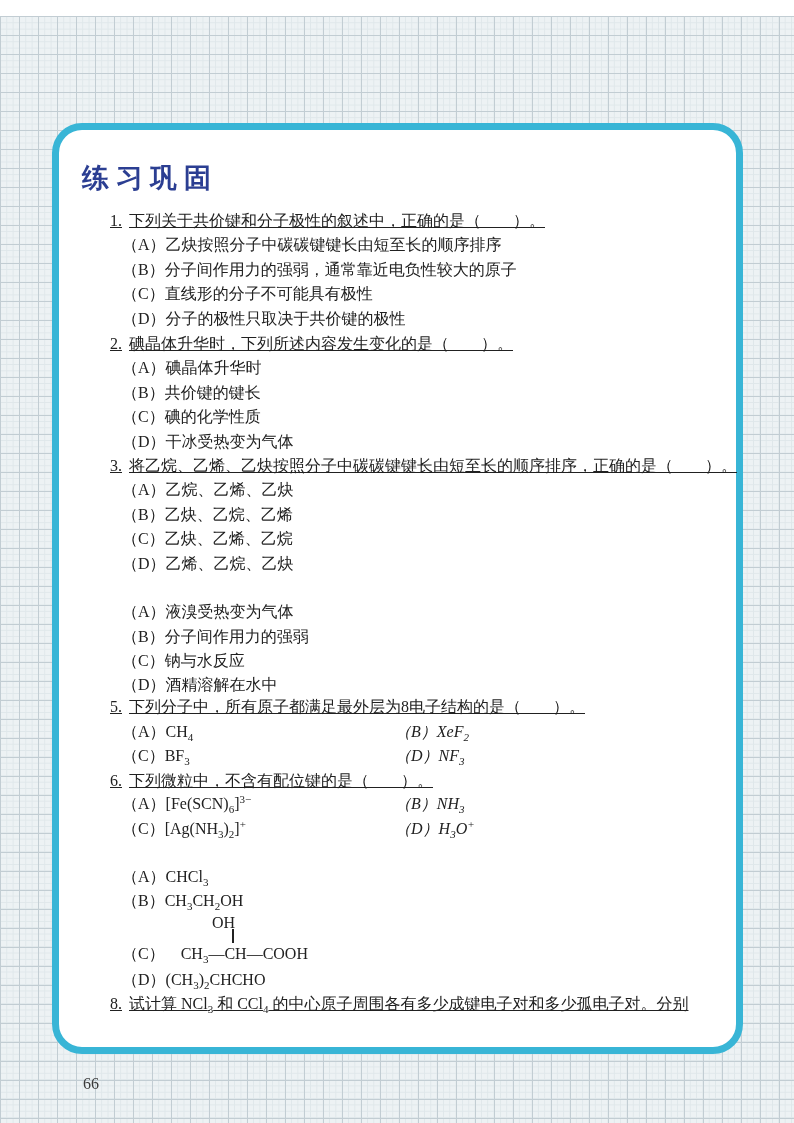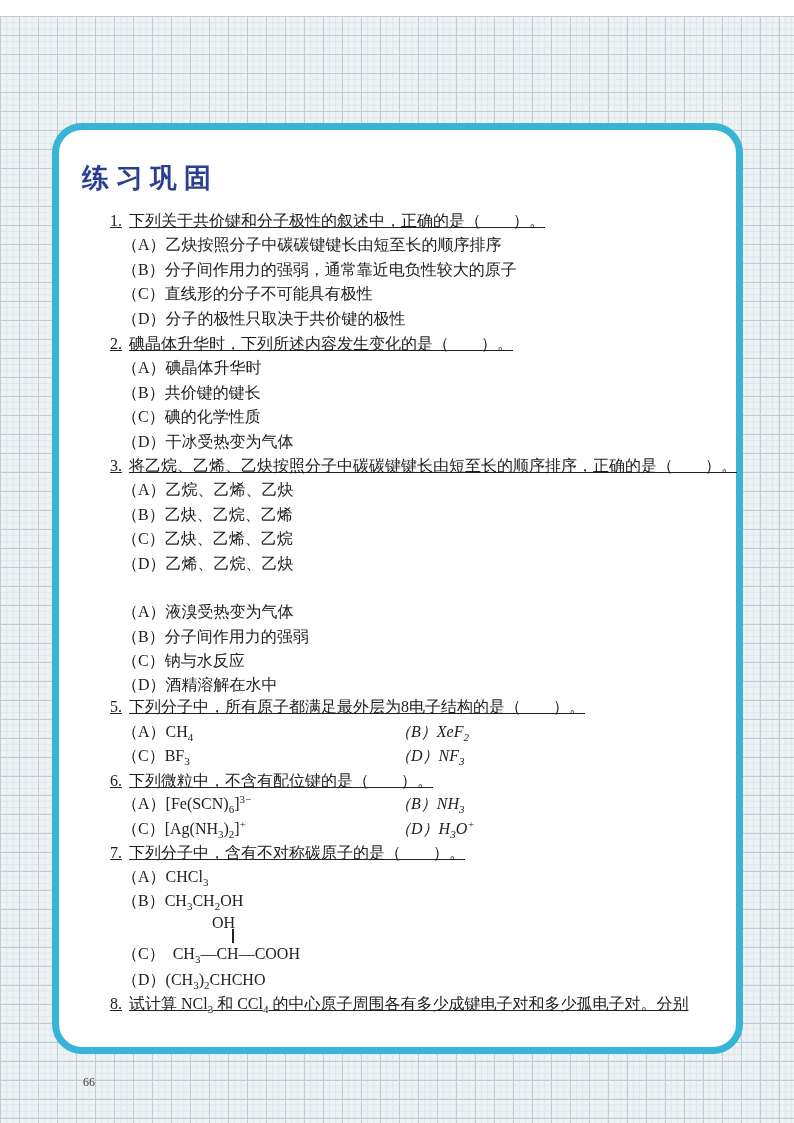--- a/index.html
+++ b/index.html
@@ -29,28 +29,28 @@
     color:var(--title,#2b3e92);white-space:nowrap;
   }
   .ln{
     position:absolute;height:20px;line-height:20px;font-size:16px;
     color:var(--text,#212121);white-space:nowrap;
   }
   .q{left:110px;text-decoration:underline;}
   .o{left:122px;}
   .o2{left:395px;font-style:italic;}
   .qn{margin-right:7px;}
-  .gap{margin-left:8px;}
+  .gap{margin-left:16px;}
   sub{font-size:11px;line-height:0;}
   sup{font-size:11px;line-height:0;}
   .bond{
     position:absolute;width:1.5px;height:14px;background:var(--text,#212121);
   }
   .page-number{
-    position:absolute;left:83px;top:1059px;font-size:12px;color:#3a3a3a;
+    position:absolute;left:83px;top:1059px;font-size:16px;color:#3a3a3a;
   }
 </style>
 </head>
 <body>
 
 <div class="page">
   <div class="card"></div>
   <div class="title">练习巩固</div>
 
   <div class="ln q" style="top:195px">
@@ -139,23 +139,20 @@
   <div class="ln o2" style="top:778px">
     <span class="ol">（B）</span><span>NH<sub>3</sub></span>
   </div>
   <div class="ln o" style="top:803px">
     <span class="ol">（C）</span><span>[Ag(NH<sub>3</sub>)<sub>2</sub>]<sup>+</sup></span>
   </div>
   <div class="ln o2" style="top:803px">
     <span class="ol">（D）</span><span>H<sub>3</sub>O<sup>+</sup></span>
   </div>
 
-  <div class="ln q" style="top:827px">
-    <span class="qn">7.</span><span>下列分子中，含有不对称碳原子的是（　　）。</span>
-  </div>
   <div class="ln o" style="top:851px">
     <span class="ol">（A）</span><span>CHCl<sub>3</sub></span>
   </div>
   <div class="ln o" style="top:875px">
     <span class="ol">（B）</span><span>CH<sub>3</sub>CH<sub>2</sub>OH</span>
   </div>
   <div class="ln" style="top:897px;left:212px">
     <span>OH</span>
   </div>
   <div class="bond" style="top:913px;left:232px"></div>

